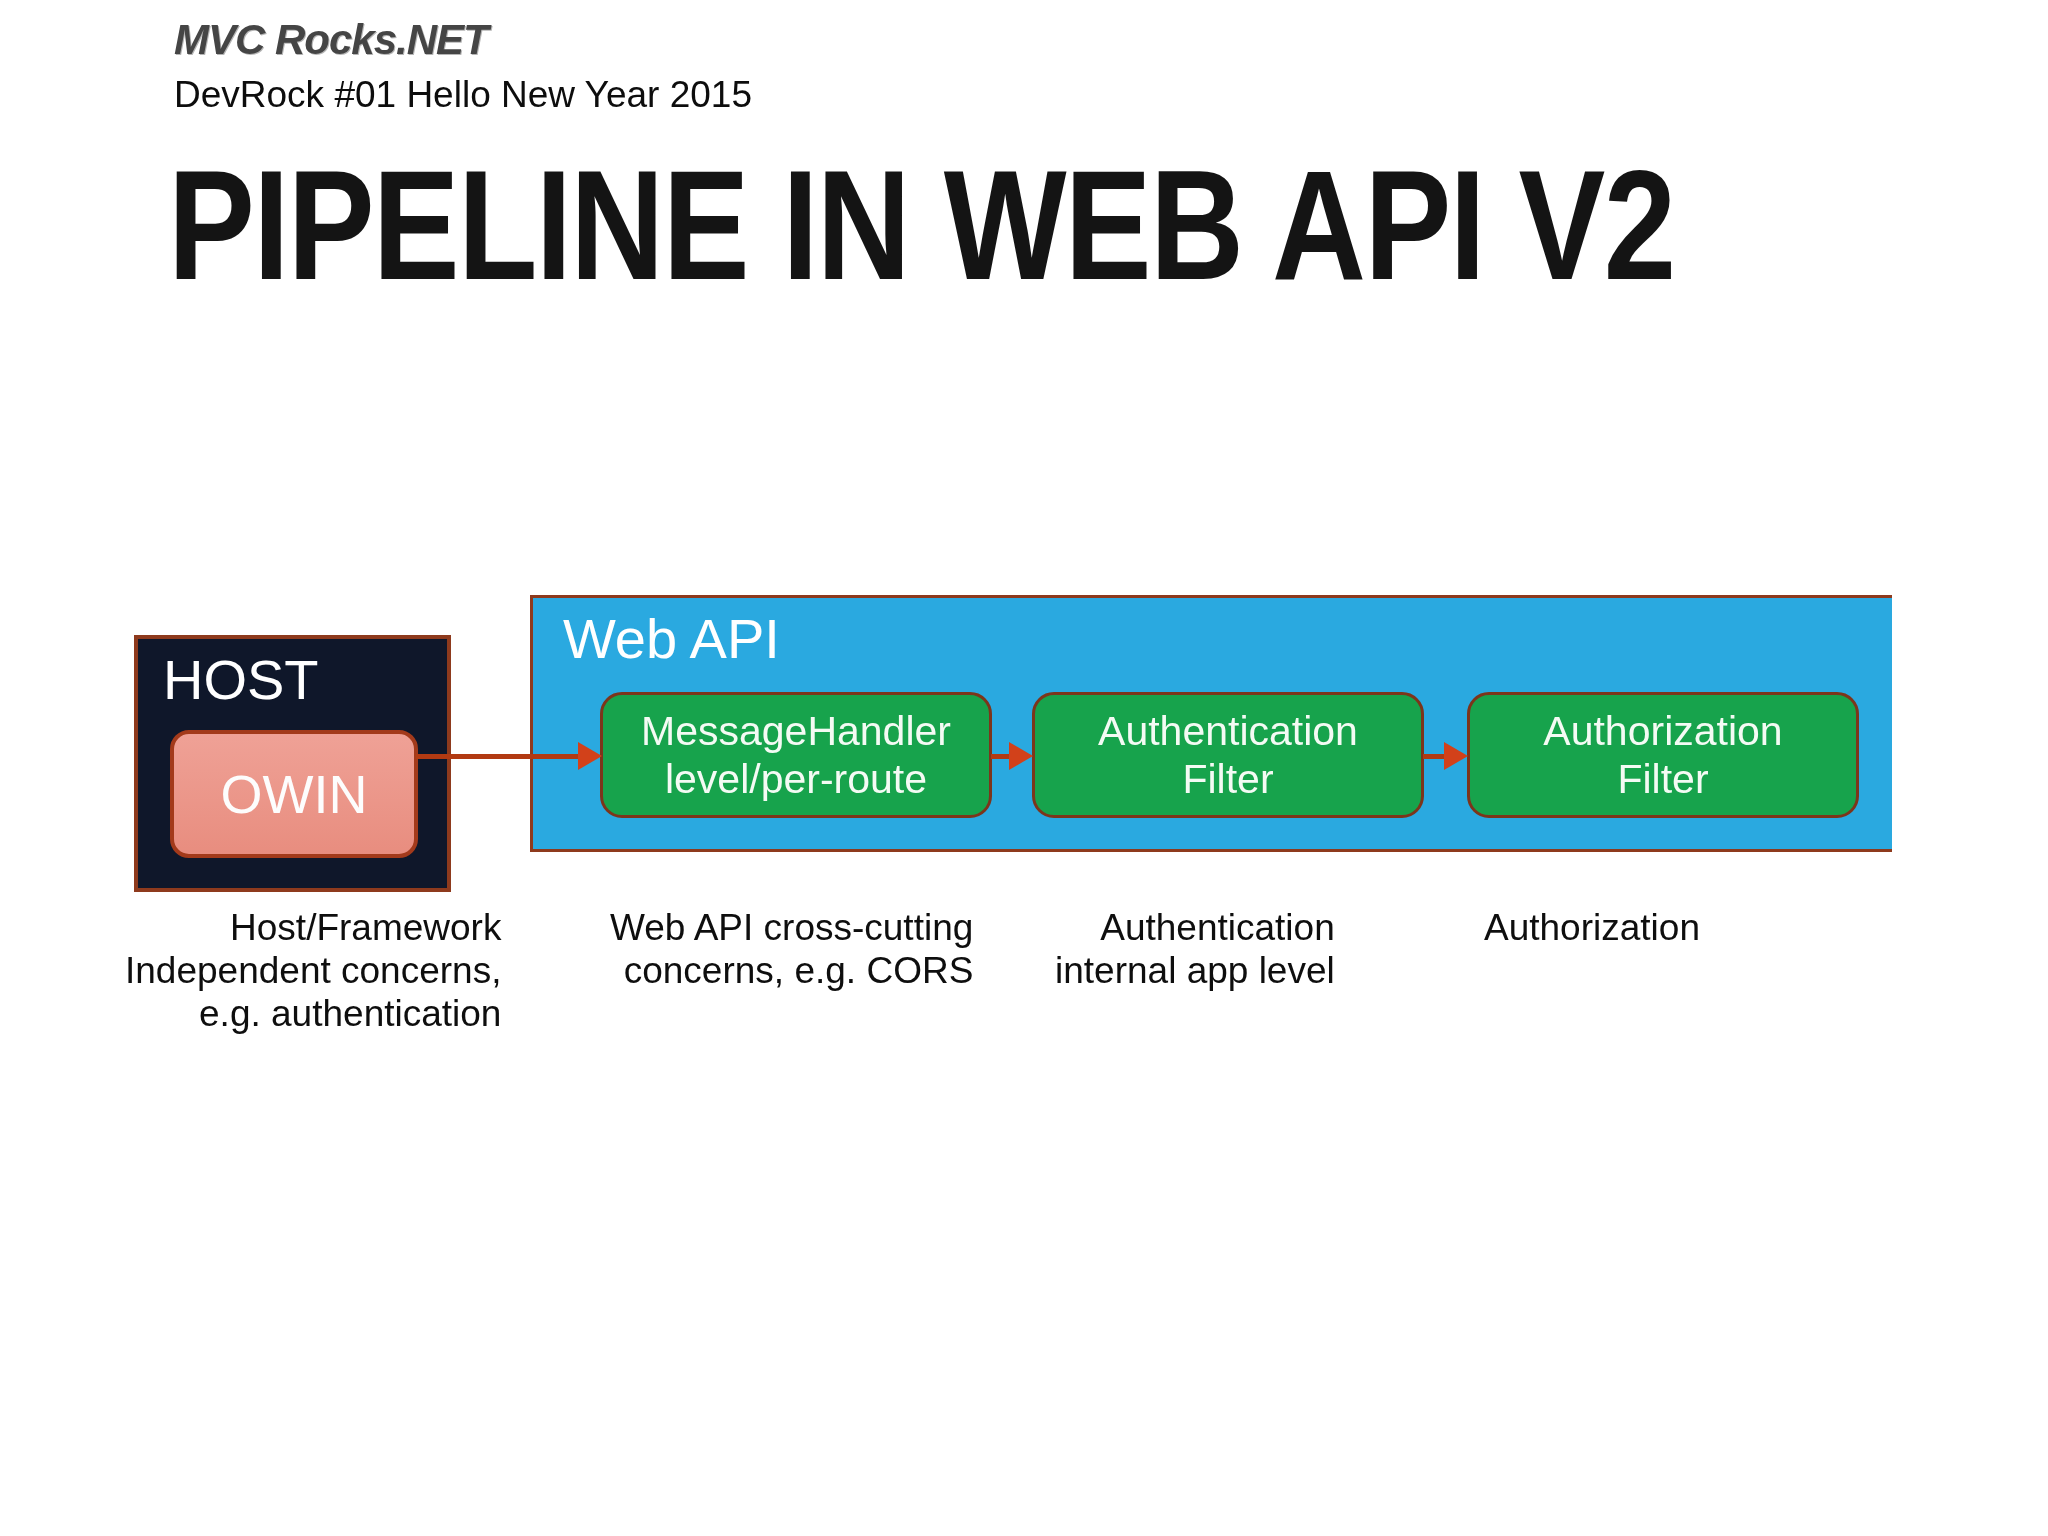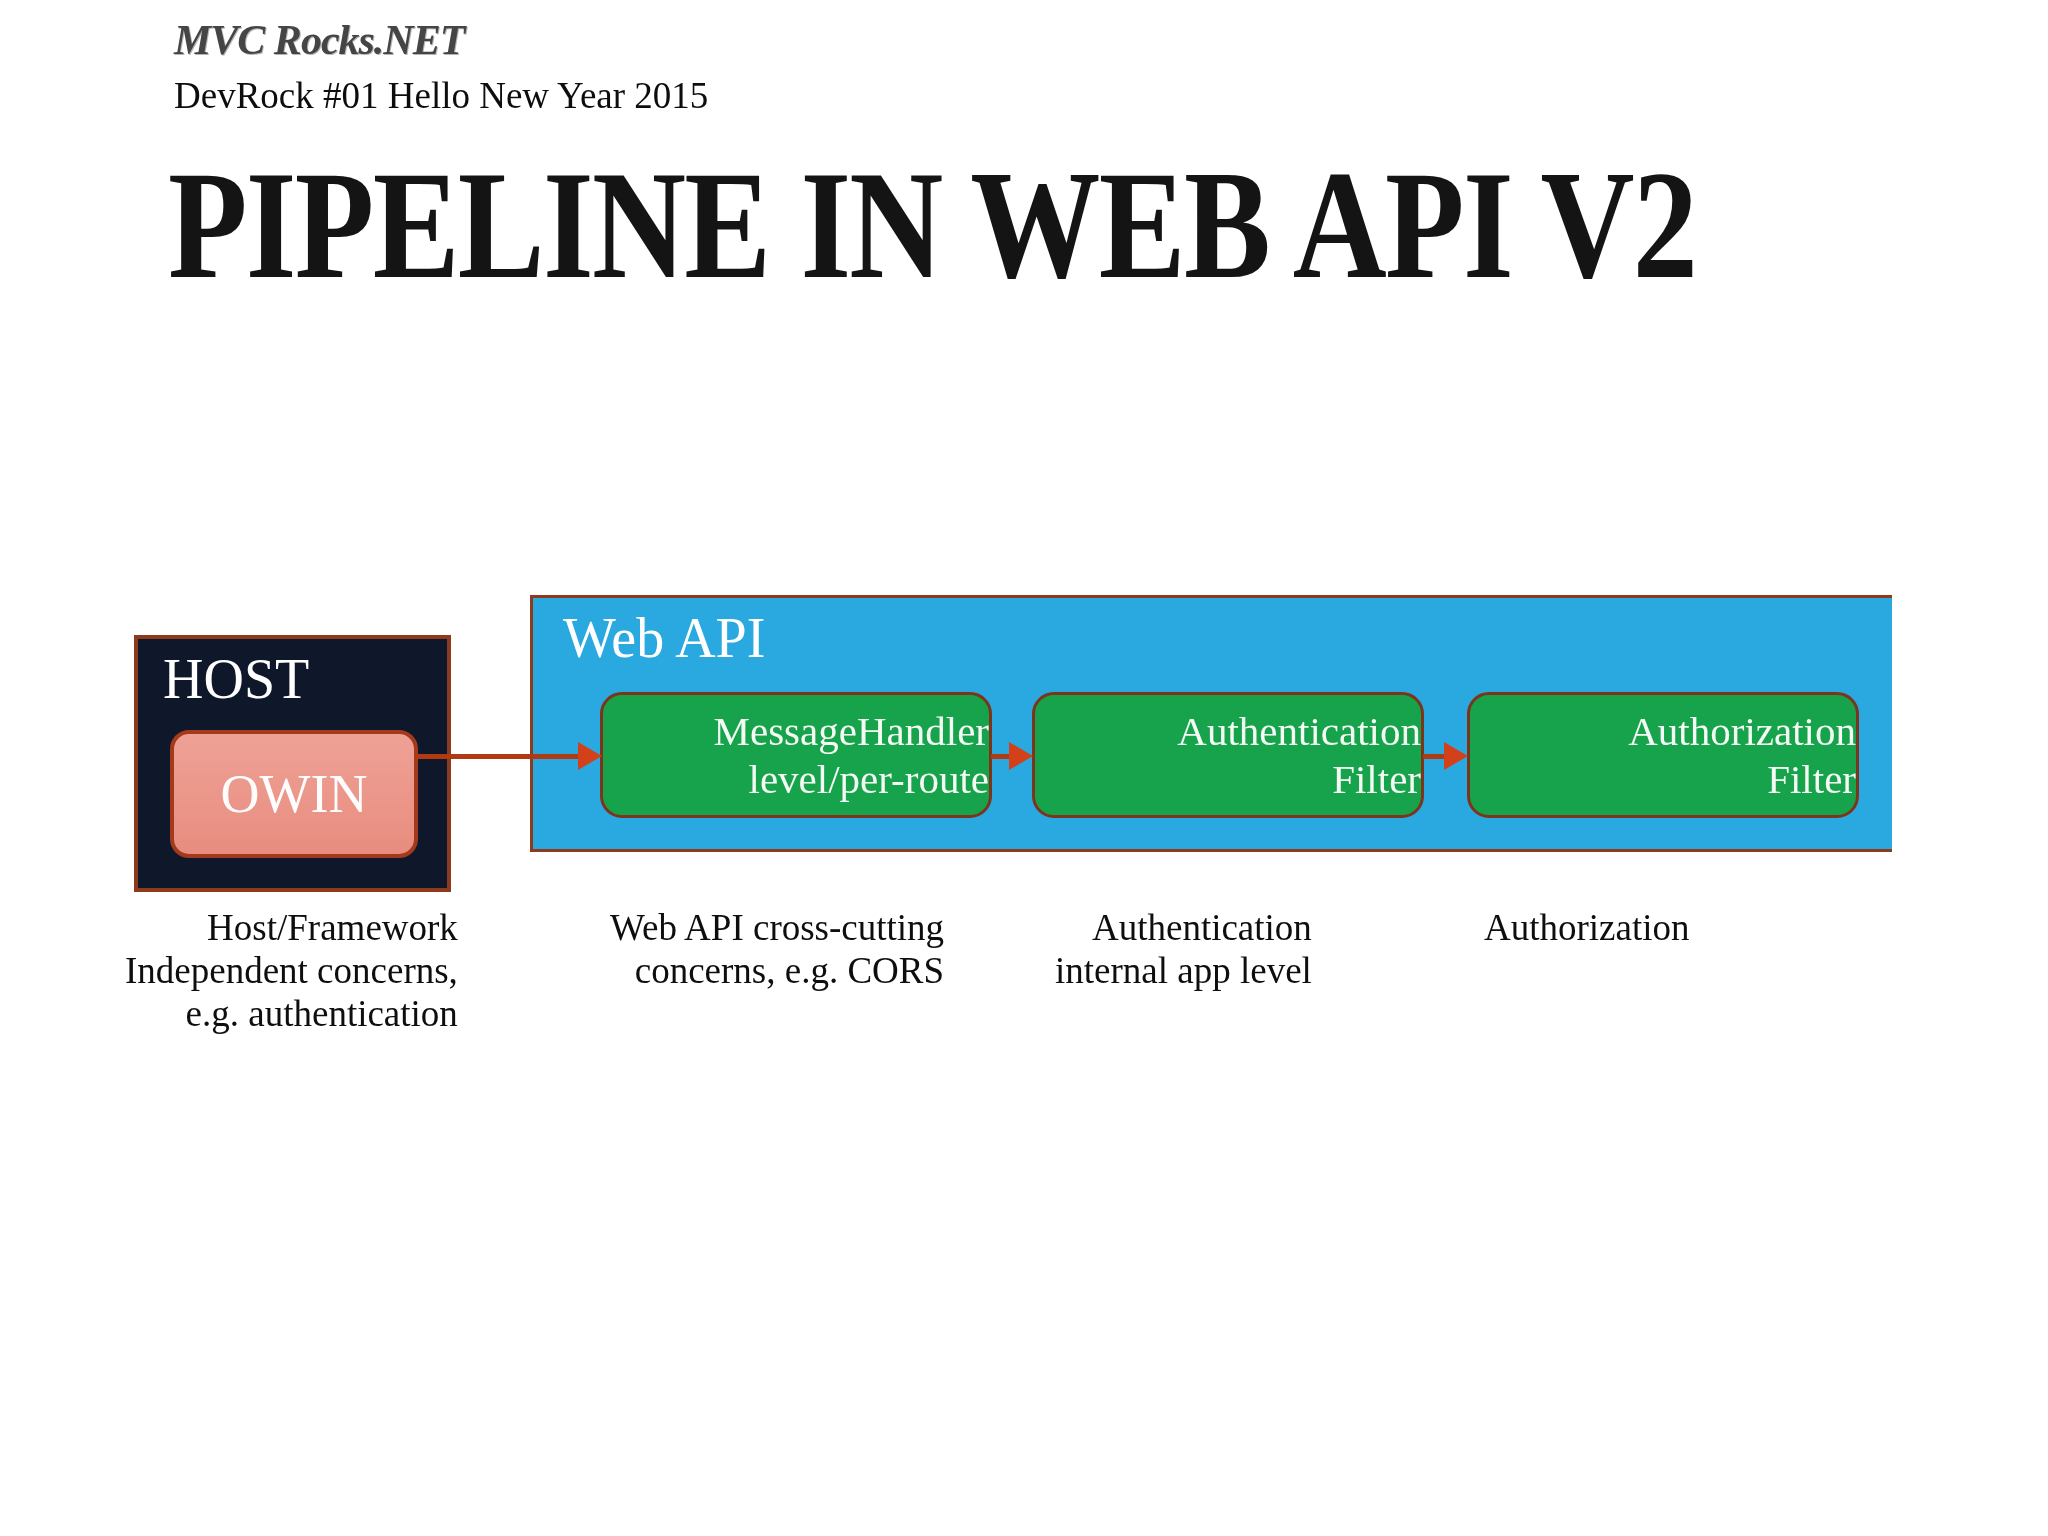--- a/index.html
+++ b/index.html
@@ -1,21 +1,21 @@
 <!DOCTYPE html>
 <html><head>
 <meta charset="utf-8">
 <style>
   html,body{margin:0;padding:0;background:#ffffff;}
   .slide{
     position:relative;
     width:1892px;height:1536px;
     background:#ffffff;
     overflow:hidden;
-    font-family:Liberation Serif, serif;
+    font-family:Liberation Sans, sans-serif;
     color:#111;
   }
   
   .brand{
     position:absolute;left:174px;top:16px;
     font-size:42px;font-weight:bold;font-style:italic;
     color:#454545;
     letter-spacing:-1px;
     text-shadow:1px 1px 0 rgba(120,120,120,.55);
   }
@@ -55,21 +55,21 @@
     background:#2aa9e0;border:3px solid #8e3a1d;padding-left:25px;
   }
   .webapi-label{
     position:absolute;left:30px;top:8px;
     font-size:56px;color:#ffffff;
   }
   .stage{
     position:absolute;top:94px;
     width:386px;height:120px;
     background:#17a34c;border:3px solid #7c351b;border-radius:22px;
-    display:flex;flex-direction:column;align-items:flex-end;justify-content:center;
+    display:flex;flex-direction:column;align-items:center;justify-content:center;
     color:#f4fbf4;font-size:41px;line-height:48px;text-align:center;
   }
   .stage-1{left:67px;}
   .stage-2{left:499px;}
   .stage-3{left:934px;}
   
   .arrow{position:absolute;height:32px;}
   .arrow .shaft{
     position:absolute;left:0;top:14px;height:5px;right:22px;
     background:#b23a12;

